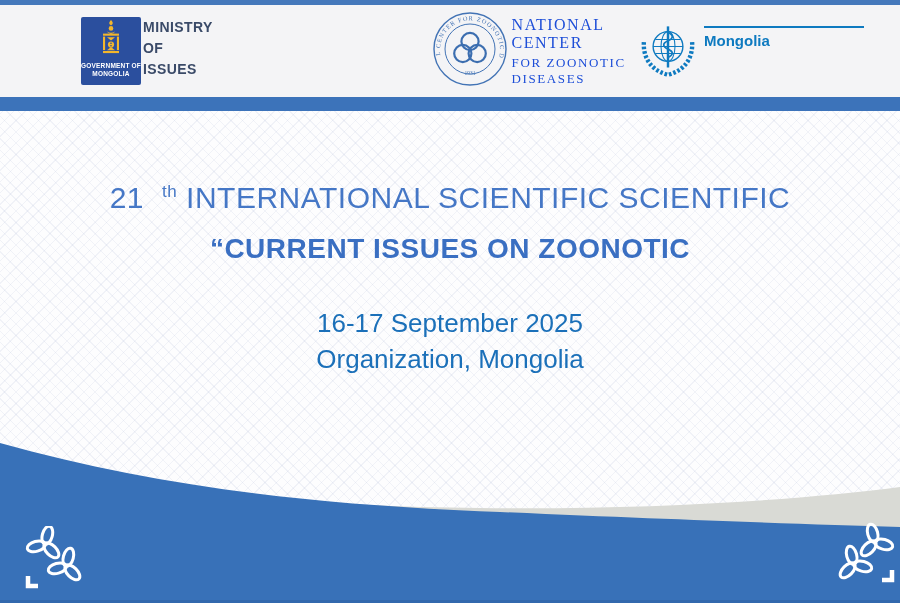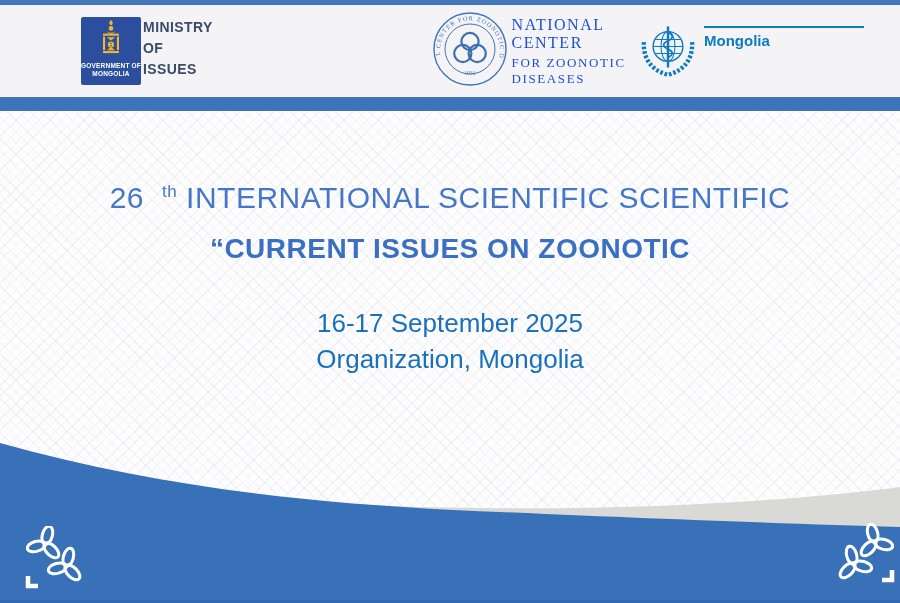--- a/index.html
+++ b/index.html
@@ -158,21 +158,21 @@
         <div class="who-rule"></div>
         <div class="who-country">Mongolia</div>
       </div>
     </div>
 
   </header>
 
   <div class="divider"></div>
 
   <main class="main">
-    <div class="conf-line"><span>26</span><sup>th</sup><span> INTERNATIONAL SCIENTIFIC SCIENTIFIC</span></div>
+    <div class="conf-line"><span>21</span><sup>th</sup><span> INTERNATIONAL SCIENTIFIC SCIENTIFIC</span></div>
 
     <div class="big-title">
       <div>“CURRENT ISSUES ON ZOONOTIC</div>
     </div>
 
     <div class="when-where">
       <div class="date">16-17 September 2025</div>
       <div class="loc">Organization, Mongolia</div>
     </div>
   </main>

